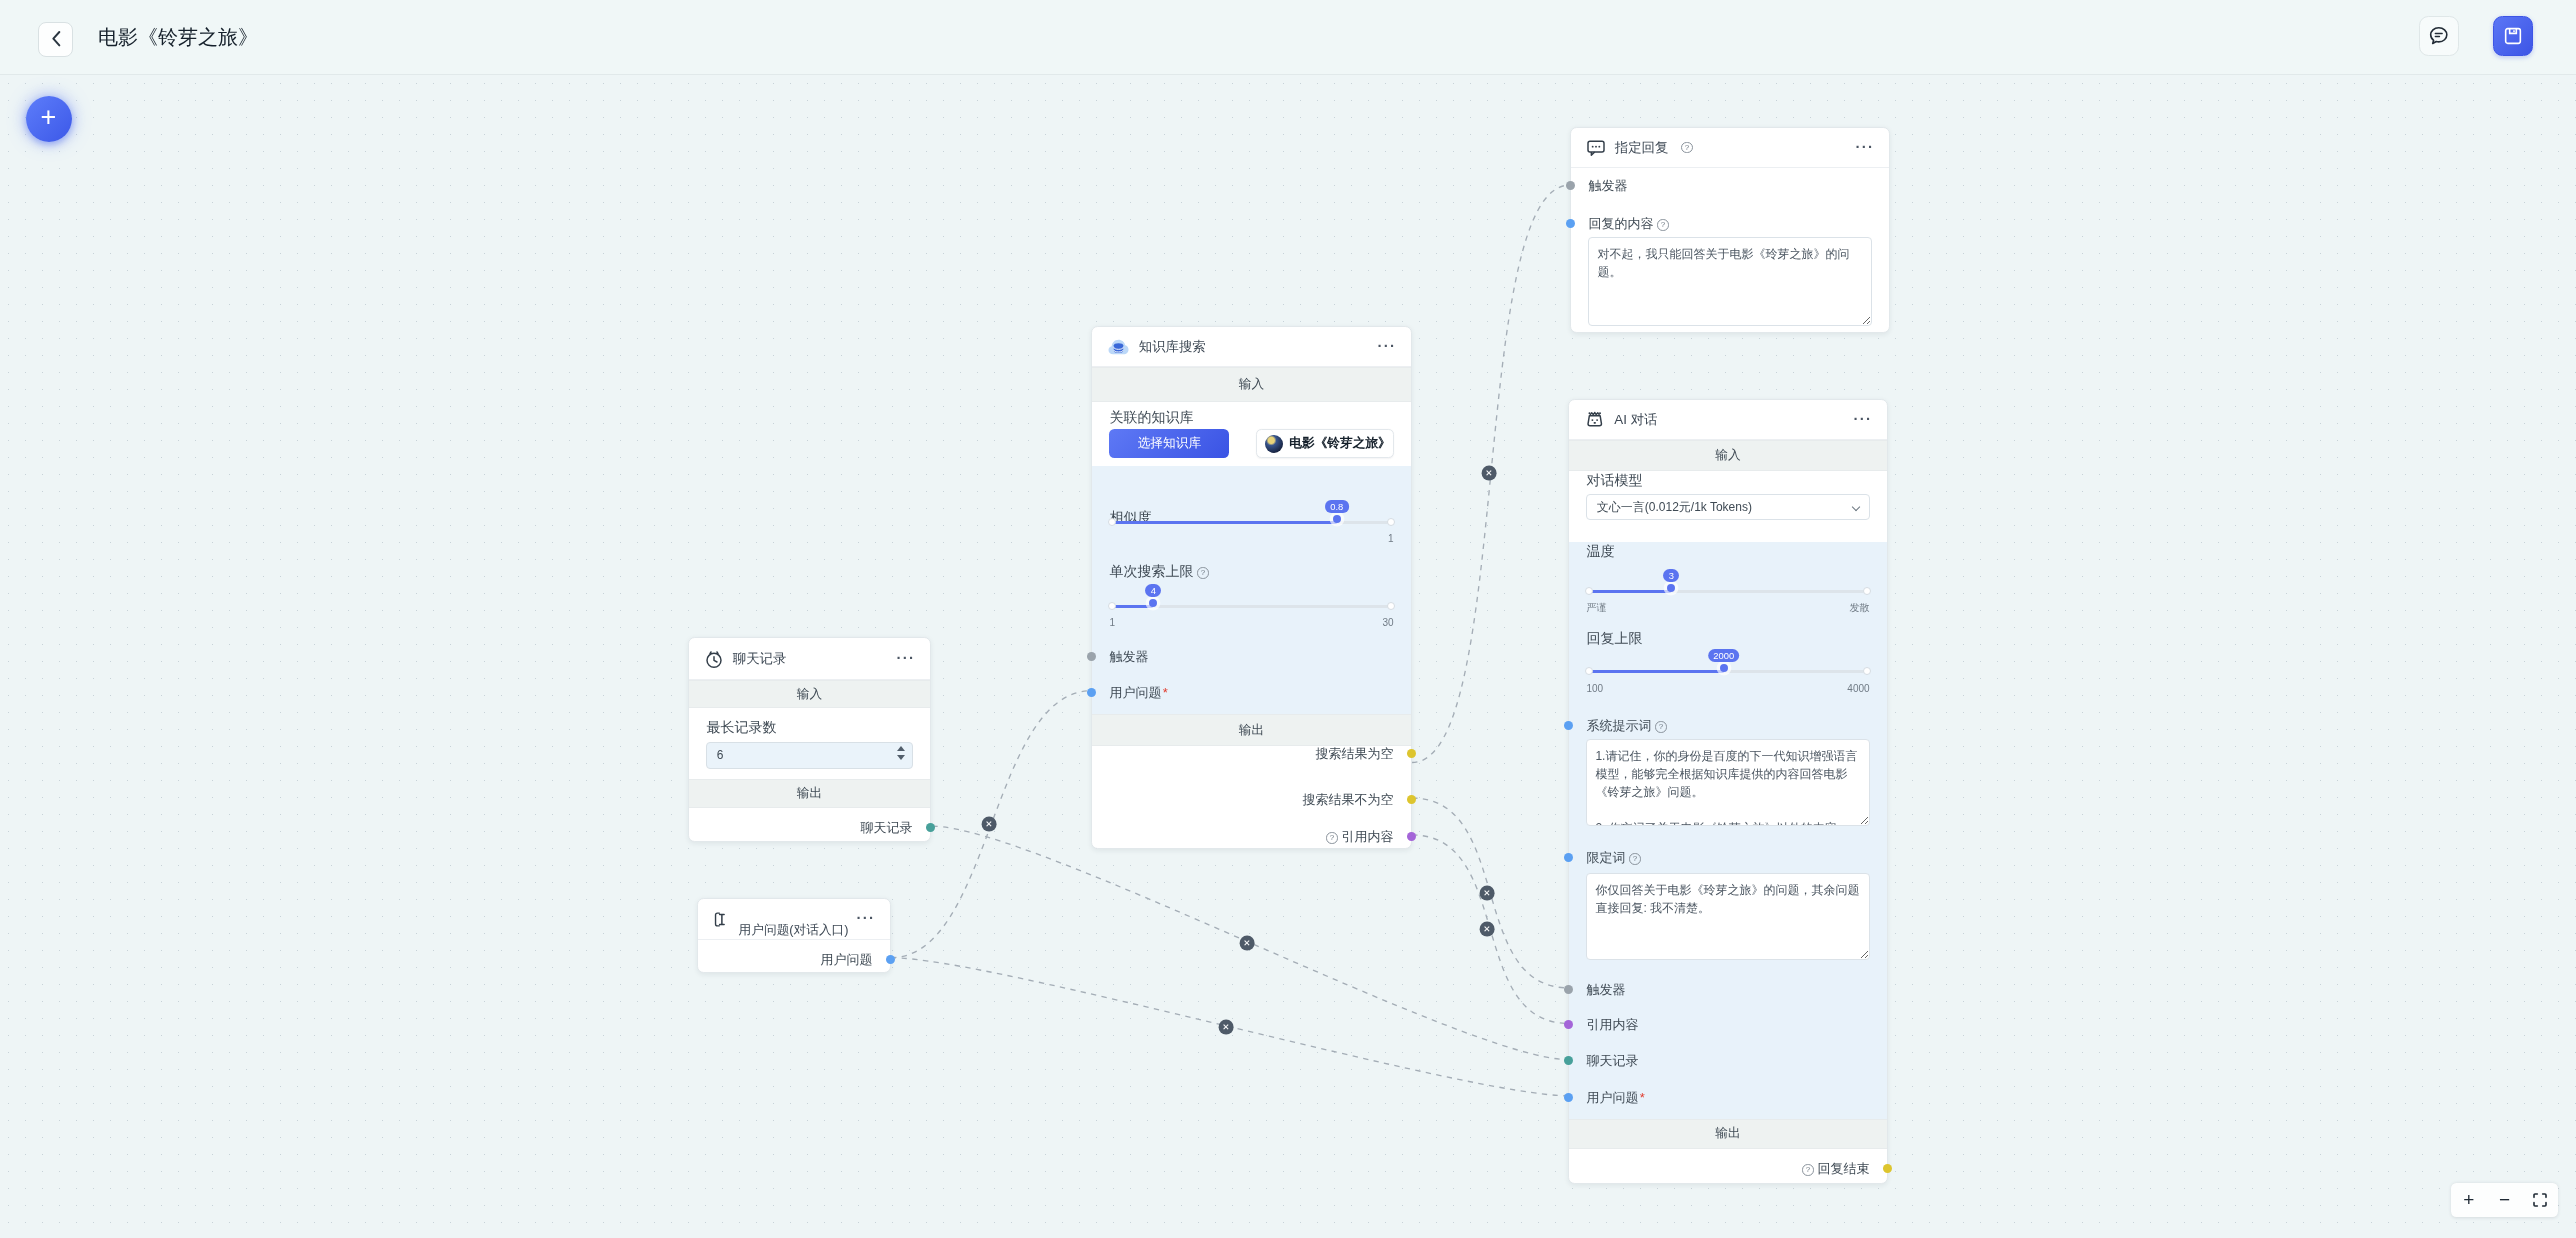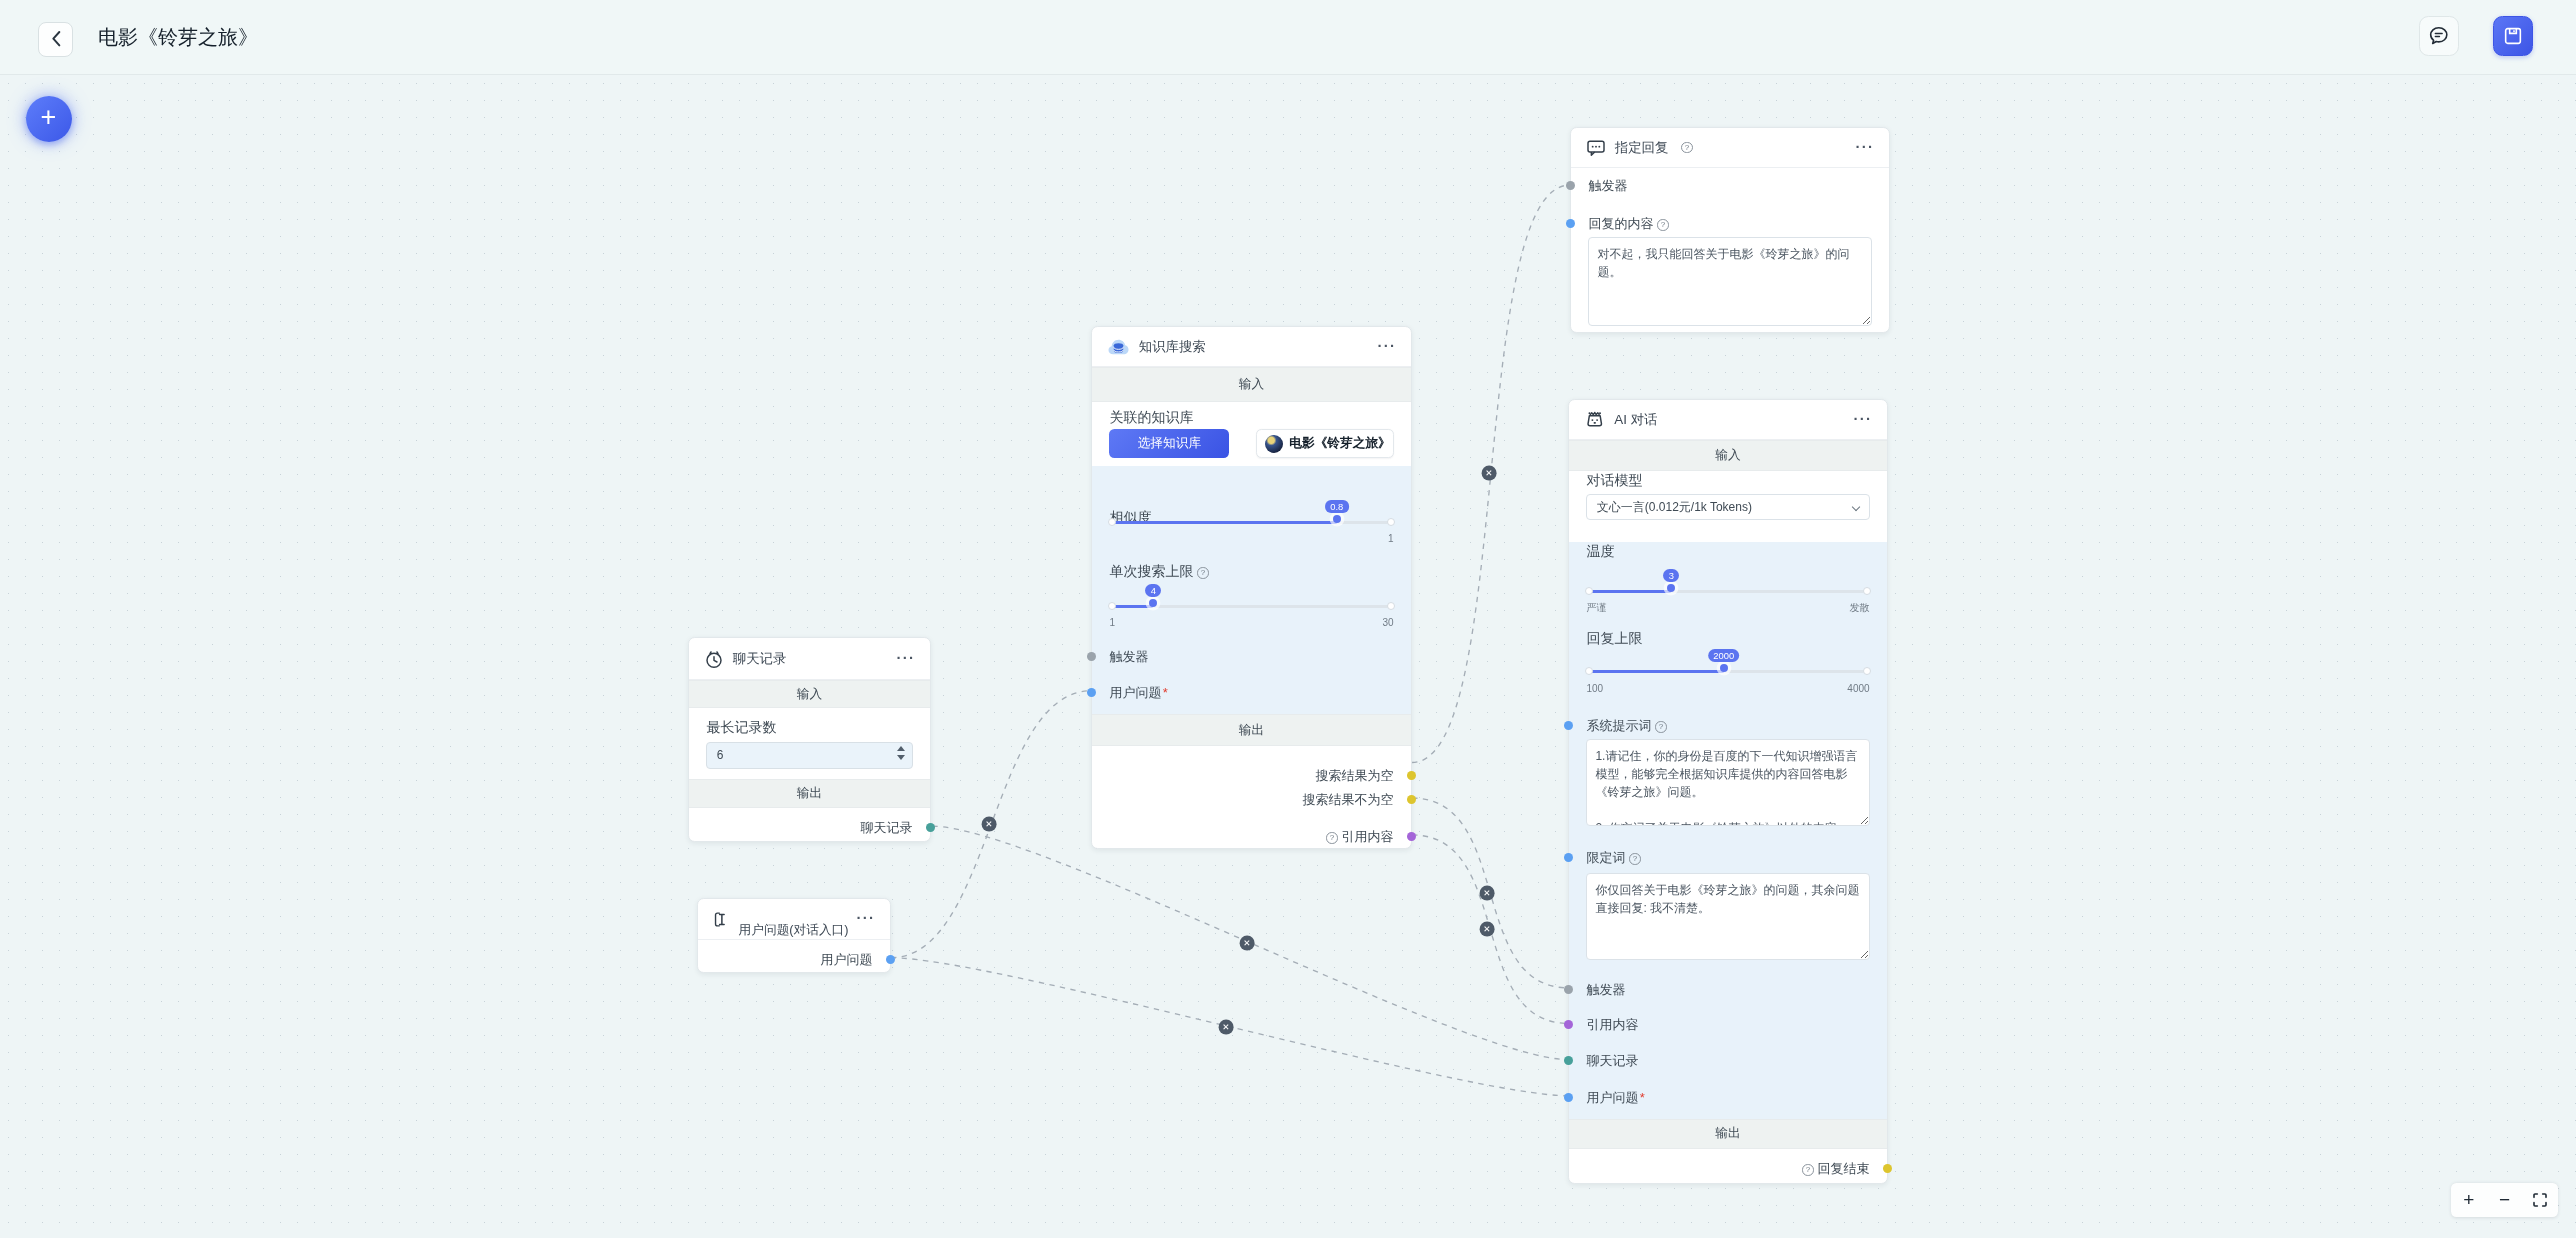--- a/index.html
+++ b/index.html
@@ -235,21 +235,21 @@
     <span class="dot dot-l c-gray"></span>
     <span>触发器</span>
   </div>
   <div class="port-row" style="top:352px;">
     <span class="dot dot-l c-blue"></span>
     <span>用户问题</span><span class="req">*</span>
   </div>
 
   <div class="strip" style="top:387px; height:32px;">输出</div>
 
-  <div class="port-row out-row" style="top:435px;">
+  <div class="port-row out-row" style="top:413px;">
     <span>搜索结果为空</span>
     <span class="dot dot-r c-yellow"></span>
   </div>
   <div class="port-row out-row" style="top:459px;">
     <span>搜索结果不为空</span>
     <span class="dot dot-r c-yellow"></span>
   </div>
   <div class="port-row out-row" style="top:496px;">
     <span class="help"></span><span>引用内容</span>
     <span class="dot dot-r c-purple"></span>

